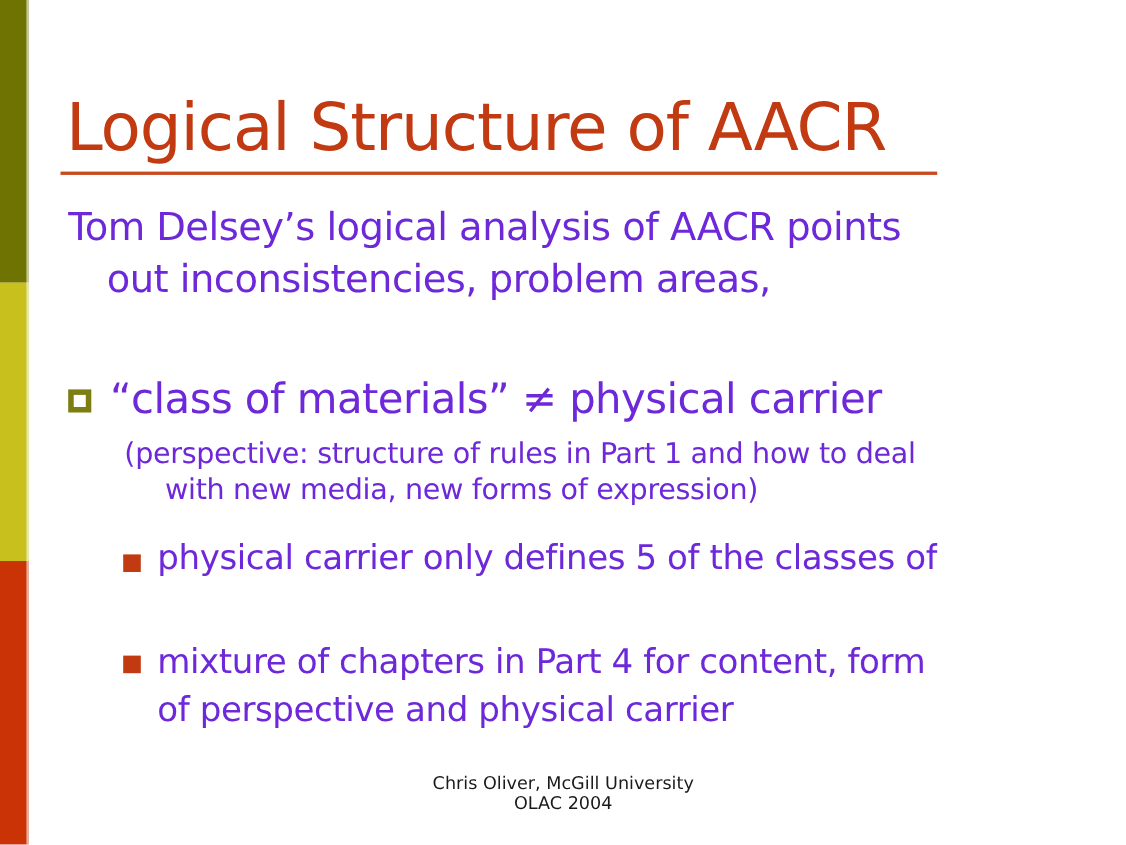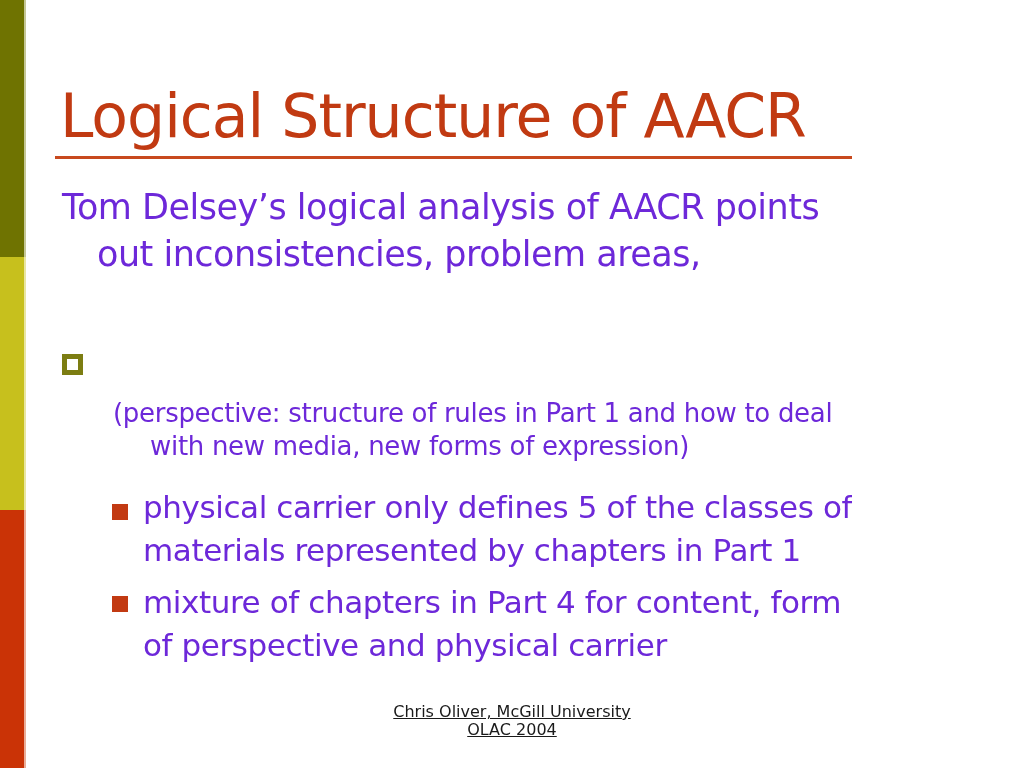--- a/index.html
+++ b/index.html
@@ -94,21 +94,20 @@
   .s2l1 { left: 143px; top: 586px; }
   .s2l2 { left: 143px; top: 629px; }
 
   
   .footer {
     position: absolute;
     left: 0; top: 703px;
     width: 1024px;
     text-align: center;
     color: #1a1a1a;
-    text-decoration: underline;
   }
   .footer-line {
     font-size: 16px;
     line-height: 18px;
   }
 </style>
 </head>
 <body>
 
 <div class="slide">
@@ -119,27 +118,27 @@
     <div class="band band-red"></div>
   </div>
 
   <h1 class="slide-title">Logical Structure of AACR</h1>
   <div class="title-rule"></div>
 
   <div class="txt para-line pl1">Tom Delsey’s logical analysis of AACR points</div>
   <div class="txt para-line pl2">out inconsistencies, problem areas,</div>
 
   <div class="bullet-square-hollow"></div>
+  <div class="txt bl1">“class of materials” ≠ physical carrier</div>
 
   <div class="txt note-line nl1">(perspective: structure of rules in Part 1 and how to deal</div>
   <div class="txt note-line nl2">with new media, new forms of expression)</div>
 
   <div class="bullet-square-fill sq1"></div>
   <div class="txt sub-line s1l1">physical carrier only defines 5 of the classes of</div>
-  <div class="txt sub-line s1l2">materials represented by chapters in Part 1</div>
 
   <div class="bullet-square-fill sq2"></div>
   <div class="txt sub-line s2l1">mixture of chapters in Part 4 for content, form</div>
   <div class="txt sub-line s2l2">of perspective and physical carrier</div>
 
   <div class="footer">
     <div class="footer-line">Chris Oliver, McGill University</div>
     <div class="footer-line">OLAC 2004</div>
   </div>
 

